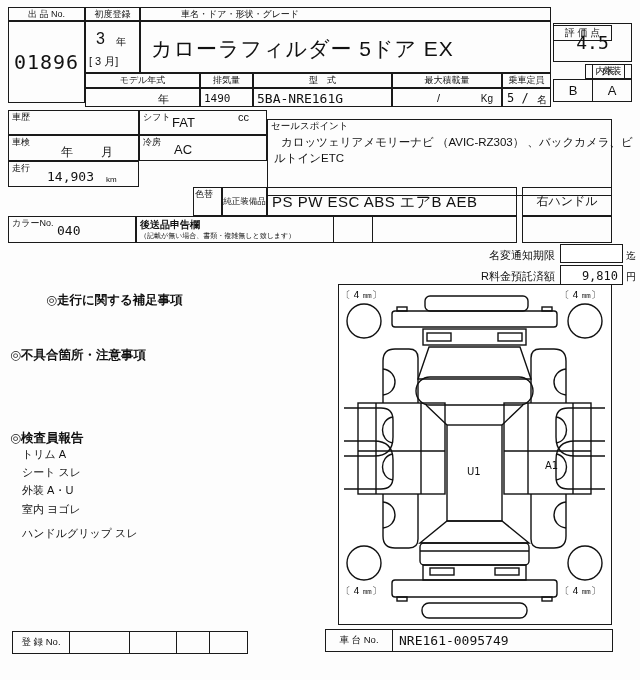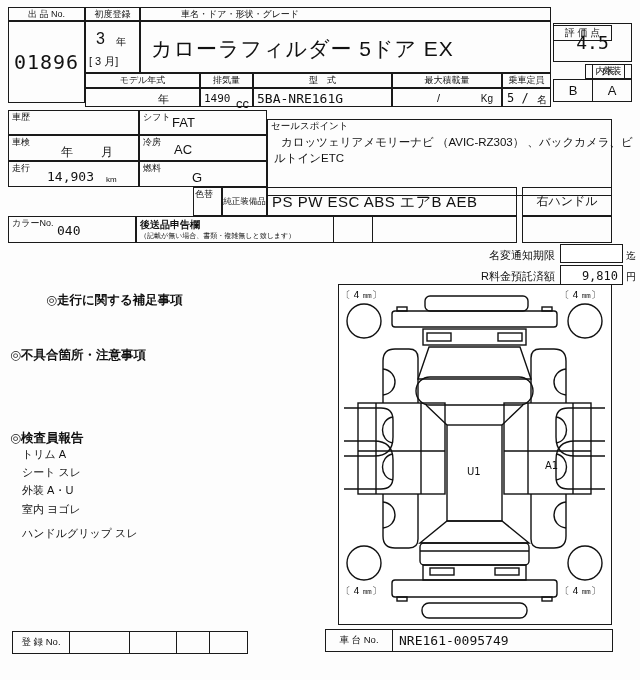--- a/index.html
+++ b/index.html
@@ -40,21 +40,21 @@
   <div class="box ctr hdr9" style="left:200px;top:73px;width:53px;height:15px;">排気量</div>
   <div class="box ctr hdr9" style="left:253px;top:73px;width:139px;height:15px;">型　式</div>
   <div class="box ctr hdr9" style="left:392px;top:73px;width:110px;height:15px;">最大積載量</div>
   <div class="box ctr hdr9" style="left:502px;top:73px;width:49px;height:15px;">乗車定員</div>
 
   <div class="box" style="left:85px;top:88px;width:115px;height:19px;">
     <div style="position:absolute;right:30px;top:3px;font-size:11px;">年</div>
   </div>
   <div class="box" style="left:200px;top:88px;width:53px;height:19px;">
     <span class="mono" style="position:absolute;left:3px;top:3px;font-size:11px;">1490</span>
-    <span style="position:absolute;right:3px;top:7px;font-size:13px;padding-left:38px;">cc</span>
+    <span style="position:absolute;right:3px;top:22px;font-size:11px;padding-left:38px;">cc</span>
   </div>
   <div class="box" style="left:253px;top:88px;width:139px;height:19px;">
     <span class="mono" style="position:absolute;left:3px;top:2px;font-size:13px;">5BA-NRE161G</span>
   </div>
   <div class="box" style="left:392px;top:88px;width:110px;height:19px;">
     <span style="position:absolute;left:44px;top:3px;font-size:11px;">/</span>
     <span style="position:absolute;right:8px;top:4px;font-size:10px;">Kg</span>
   </div>
   <div class="box" style="left:502px;top:88px;width:49px;height:19px;">
     <span class="mono" style="position:absolute;left:4px;top:2px;font-size:12px;">5 /</span>
@@ -82,24 +82,20 @@
   </div>
   <div class="box" style="left:139px;top:135px;width:128px;height:26px;">
     <span class="lbl" style="position:absolute;left:0;top:0;">冷房</span>
     <span style="position:absolute;left:34px;top:6px;font-size:13px;">AC</span>
   </div>
 
   <div class="box" style="left:8px;top:161px;width:131px;height:26px;">
     <span class="lbl" style="position:absolute;left:0;top:0;">走行</span>
     <span class="mono" style="position:absolute;left:38px;top:7px;font-size:13px;">14,903</span>
     <span style="position:absolute;left:97px;top:13px;font-size:8px;">km</span>
-  </div>
-  <div class="box" style="left:139px;top:161px;width:128px;height:26px;">
-    <span class="lbl" style="position:absolute;left:0;top:0;">燃料</span>
-    <span style="position:absolute;left:52px;top:8px;font-size:13px;">G</span>
   </div>
 
   <div class="box" style="left:193px;top:187px;width:29px;height:29px;">
     <span class="lbl" style="position:absolute;left:0;top:0;padding:1px;">色替</span>
   </div>
 
   <div class="box ctr" style="left:222px;top:187px;width:45px;height:29px;font-size:8.5px;">純正装備品</div>
   <div class="box" style="left:267px;top:187px;width:250px;height:29px;">
     <span style="position:absolute;left:4px;top:5px;font-size:15px;font-weight:500;white-space:nowrap;letter-spacing:0.5px;">PS PW ESC ABS エアB AEB</span>
   </div>

